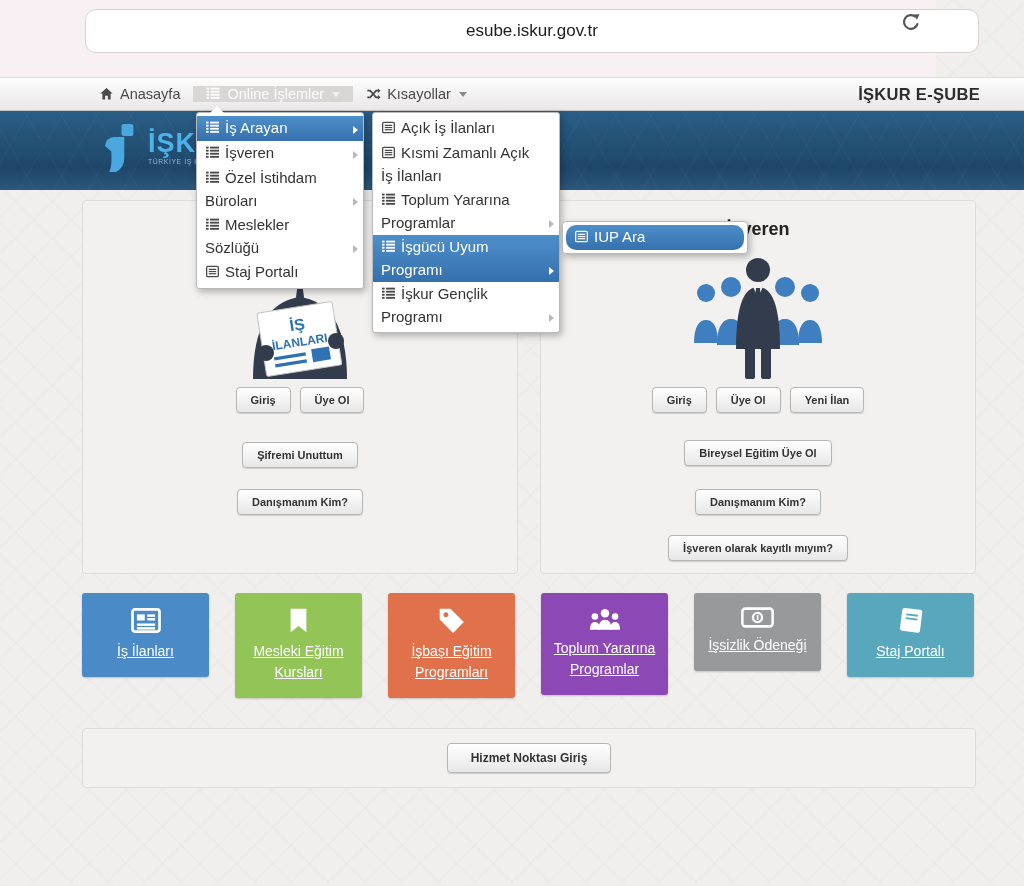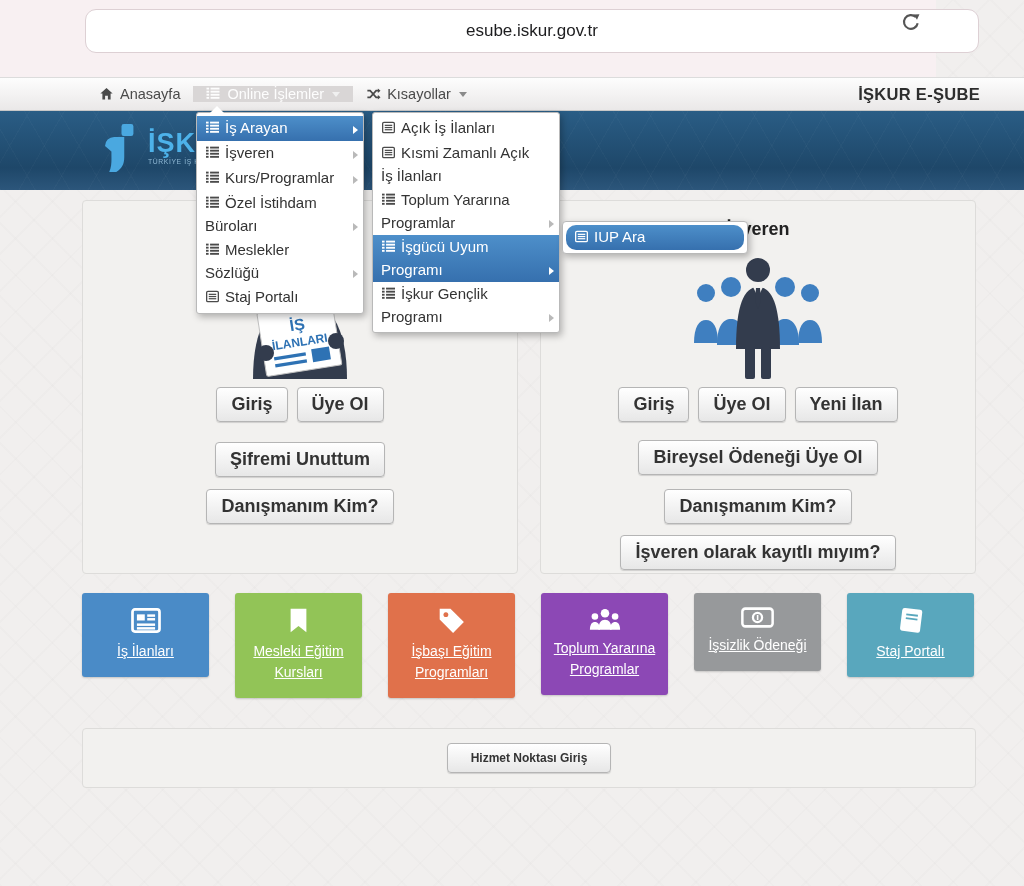--- a/index.html
+++ b/index.html
@@ -34,21 +34,21 @@
   .logo-text .t1{font-size:27px;font-weight:bold;color:#4db2ea;letter-spacing:1px;line-height:26px;}
   .logo-text .t2{font-size:6.8px;color:#8fb8d4;letter-spacing:.6px;margin-top:2px;}
   
   .panel{position:absolute;background:#f2f1ef;border:1px solid #dddcda;border-radius:4px;box-sizing:border-box;}
   #panel-left{left:82px;top:200px;width:436px;height:374px;}
   #panel-right{left:540px;top:200px;width:436px;height:374px;}
   .panel-title{position:absolute;top:18px;left:0;width:100%;text-align:center;font-size:18px;font-weight:bold;color:#222;}
   .illu{position:absolute;left:50%;transform:translateX(-50%);}
   .btnrow{position:absolute;left:0;width:100%;display:flex;justify-content:center;gap:9px;}
   .btn{display:inline-block;background:linear-gradient(#ffffff,#e7e7e7);border:1px solid #b5b5b5;border-radius:4px;
-    padding:6px 14px;font-weight:bold;font-size:18px;color:#333;box-shadow:0 1px 1px rgba(0,0,0,.14);cursor:pointer;white-space:nowrap;}
+    padding:6px 14px;font-weight:bold;font-size:11px;color:#333;box-shadow:0 1px 1px rgba(0,0,0,.14);cursor:pointer;white-space:nowrap;}
   .btn-lg{font-size:12px;padding:7px 23px;}
   
   .tiles{position:absolute;left:82px;top:593px;width:896px;display:flex;gap:26px;align-items:flex-start;}
   .tile{width:127px;box-sizing:border-box;border-radius:3px;color:#fff;text-align:center;
     padding:14px 8px 15px;font-size:14px;line-height:1.5;box-shadow:0 1px 2px rgba(0,0,0,.18);
     display:flex;flex-direction:column;align-items:center;cursor:pointer;text-decoration:underline;}
   .tile .ticon{display:inline-flex;margin-bottom:7px;}
   .tile-blue{background:#4a8bc7;}
   .tile-green{background:#92c457;}
   .tile-orange{background:#e0714b;}
@@ -257,21 +257,21 @@
         <rect x="77" y="90" width="10" height="32" rx="2"></rect>
         <rect x="93" y="90" width="10" height="32" rx="2"></rect>
       </g>
     </svg>
     <div class="btnrow" style="top:186px">
       <span class="btn">Giriş</span>
       <span class="btn">Üye Ol</span>
       <span class="btn">Yeni İlan</span>
     </div>
     <div class="btnrow" style="top:239px">
-      <span class="btn">Bireysel Ödeneği Üye Ol</span>
+      <span class="btn">Bireysel Eğitim Üye Ol</span>
     </div>
     <div class="btnrow" style="top:288px">
       <span class="btn">Danışmanım Kim?</span>
     </div>
     <div class="btnrow" style="top:334px">
       <span class="btn">İşveren olarak kayıtlı mıyım?</span>
     </div>
   </div>
 
   <div class="tiles">
@@ -338,26 +338,20 @@
     </div>
     <div class="mi">
       <span class="micon"><svg viewBox="0 0 16 16" width="15" height="13" fill="currentColor">
             <use href="#i-list"></use>
           </svg></span><span>İşveren</span>
       <span class="sub"></span>
     </div>
     <div class="mi">
       <span class="micon"><svg viewBox="0 0 16 16" width="15" height="13" fill="currentColor">
             <use href="#i-list"></use>
-          </svg></span><span>Kurs/Programlar</span>
-      <span class="sub"></span>
-    </div>
-    <div class="mi">
-      <span class="micon"><svg viewBox="0 0 16 16" width="15" height="13" fill="currentColor">
-            <use href="#i-list"></use>
           </svg></span><span>Özel İstihdam Büroları</span>
       <span class="sub"></span>
     </div>
     <div class="mi">
       <span class="micon"><svg viewBox="0 0 16 16" width="15" height="13" fill="currentColor">
             <use href="#i-list"></use>
           </svg></span><span>Meslekler Sözlüğü</span>
       <span class="sub"></span>
     </div>
     <div class="mi">

